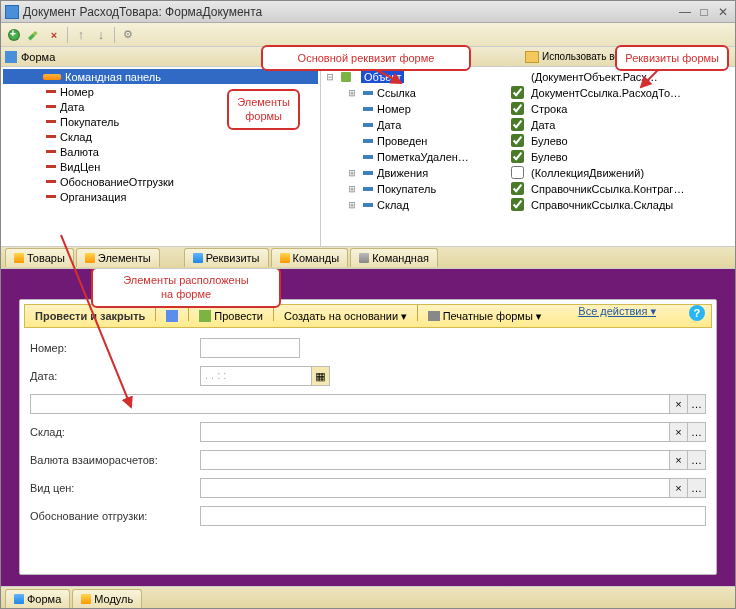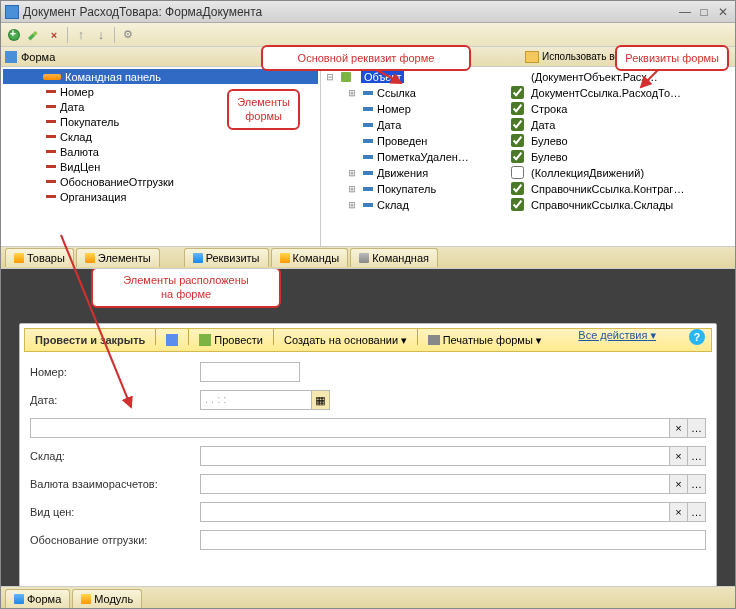--- a/index.html
+++ b/index.html
@@ -40,21 +40,21 @@
 .rt-icon { width: 10px; height: 6px; margin: 0 4px; }
 .ti-blue { background: #3f7fbf; height: 4px; width: 10px; }
 .obj-sel { background: #1d4ed8; color: #fff; padding: 0 3px; margin-left: 6px; }
 .tabs-row { background: linear-gradient(#ede5c0,#e2d6a0); height: 22px; display: flex; align-items: center; padding: 0 4px; gap: 2px; border-bottom: 1px solid #ccc; }
 .tab { background: linear-gradient(#f8f3da,#ece1b5); border: 1px solid #c4b678; border-bottom: none; border-radius: 3px 3px 0 0; padding: 2px 8px; display: flex; align-items: center; gap: 3px; cursor: pointer; height: 19px; }
 .tab-icon { width: 10px; height: 10px; border-radius: 1px; }
 .tic-yel { background: linear-gradient(#ffd54f,#ff9800); }
 .tic-grn { background: linear-gradient(#aed581,#7cb342); }
 .tic-blu { background: linear-gradient(#64b5f6,#1e88e5); }
 .tic-gry { background: linear-gradient(#bbb,#888); }
-.preview-area { flex: 1; background: #404040; padding: 26px 18px; overflow: auto; position: relative; }
+.preview-area { flex: 1; background: #701a75; padding: 2px 18px; overflow: auto; position: relative; }
 .preview-form { background: #fff; border: 1px solid #bbb; border-radius: 2px; }
 .prev-toolbar { background: linear-gradient(#fff3c0,#ffeb8e); border: 1px solid #d4b94e; height: 24px; display: flex; padding: 0 6px; gap: 6px; margin: 4px; }
 .prev-btn { padding: 1px 4px; display: flex; align-items: center; gap: 3px; cursor: pointer; }
 .prev-btn-main { font-weight: bold; color: #333; }
 .prev-sep { width: 1px; height: 16px; background: #c4a747; }
 .prev-link { color: #2458a0; text-decoration: underline; cursor: pointer; }
 .prev-q { width: 16px; height: 16px; border-radius: 50%; background: #29b6f6; color: #fff; display: flex; align-items: center; justify-content: center; font-weight: bold; margin-left: auto; }
 .form-fields { padding: 6px 10px 40px; }
 .field-row { display: flex; align-items: center; margin-bottom: 8px; }
 .field-label { width: 170px; color: #333; }

